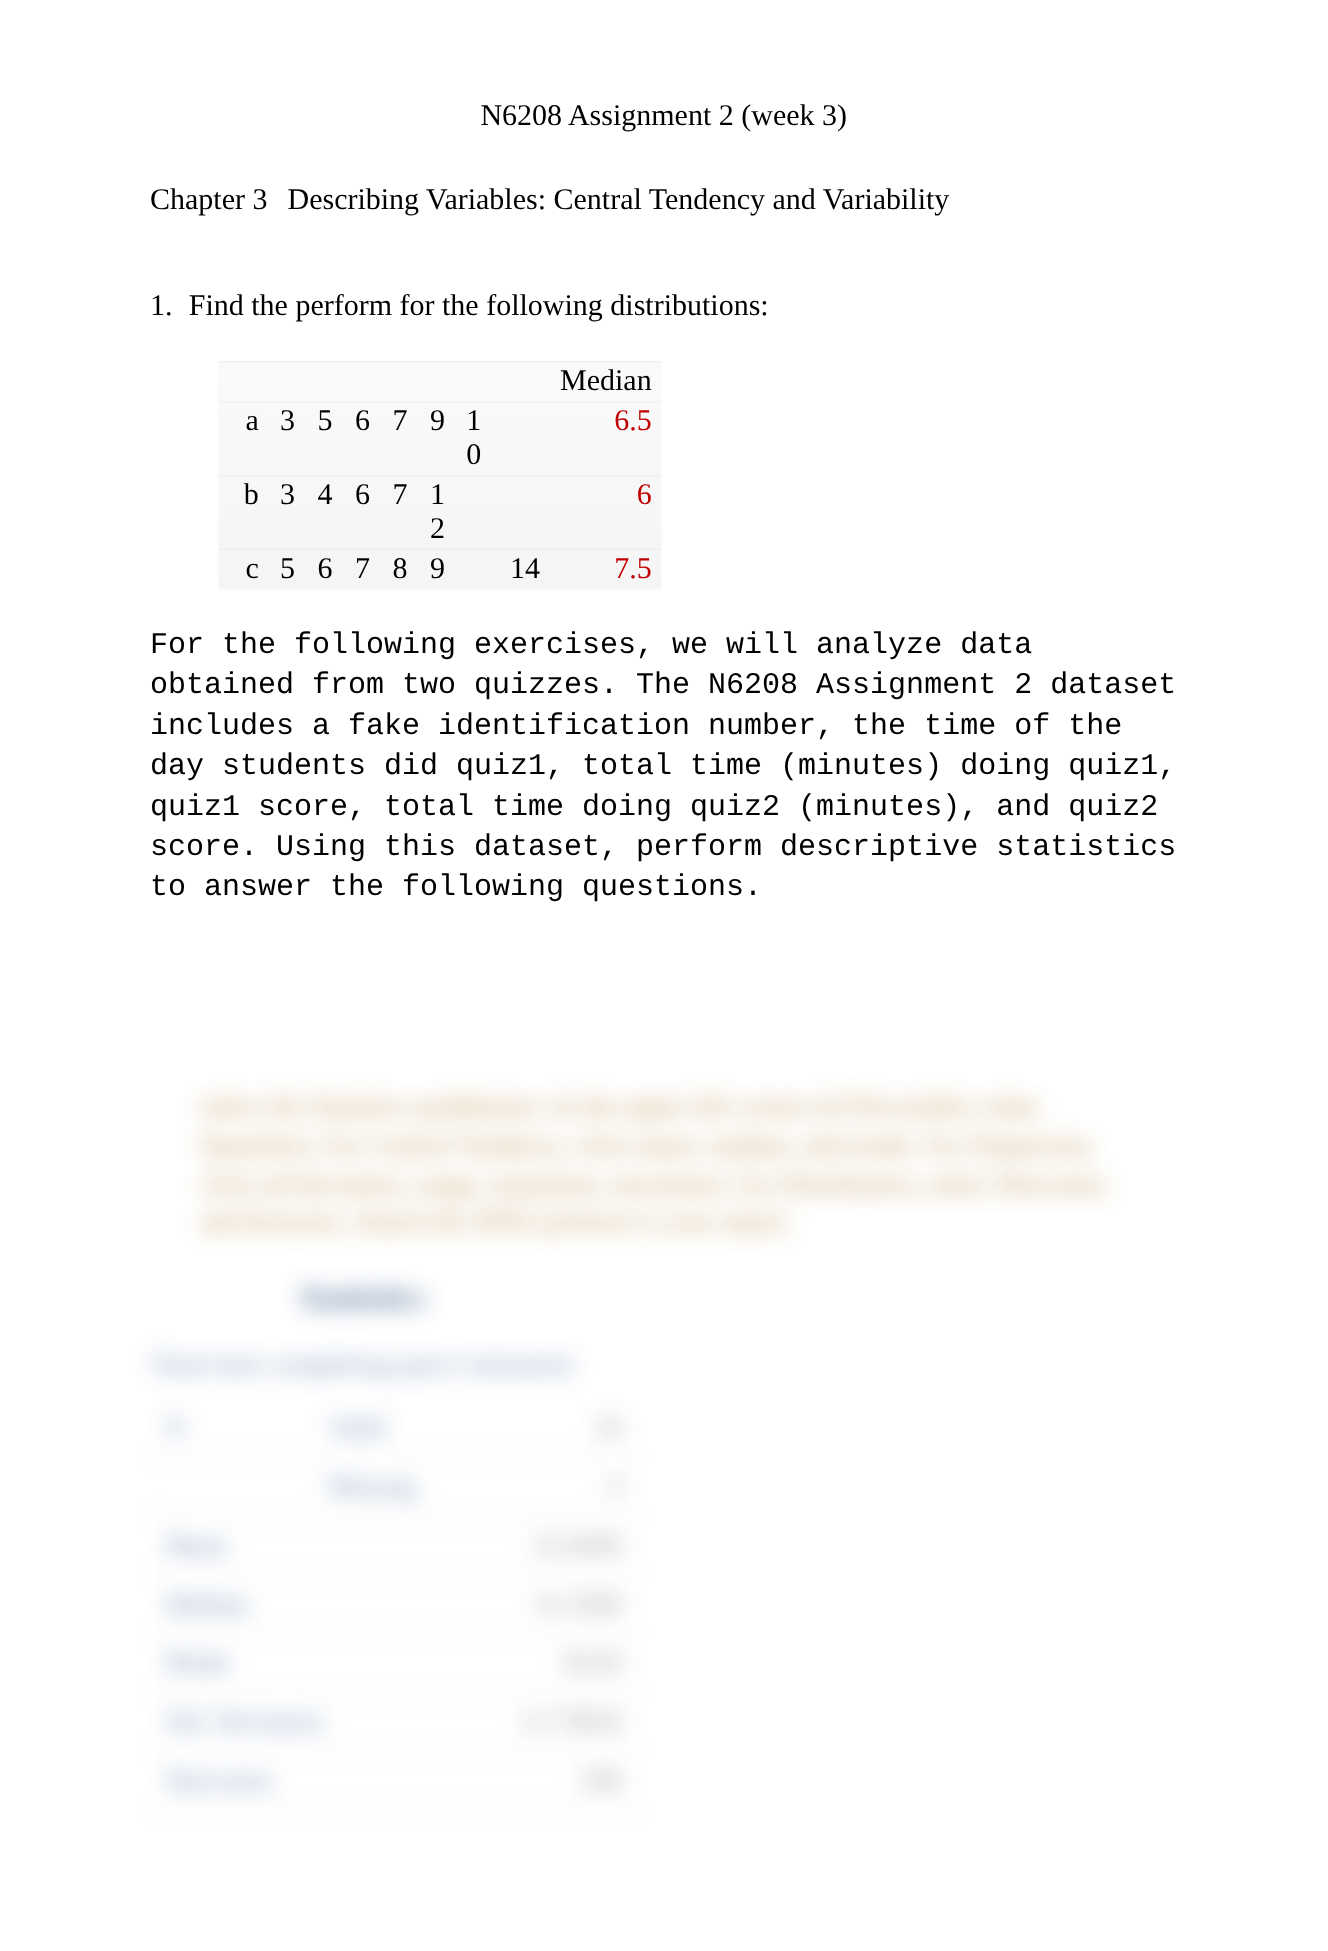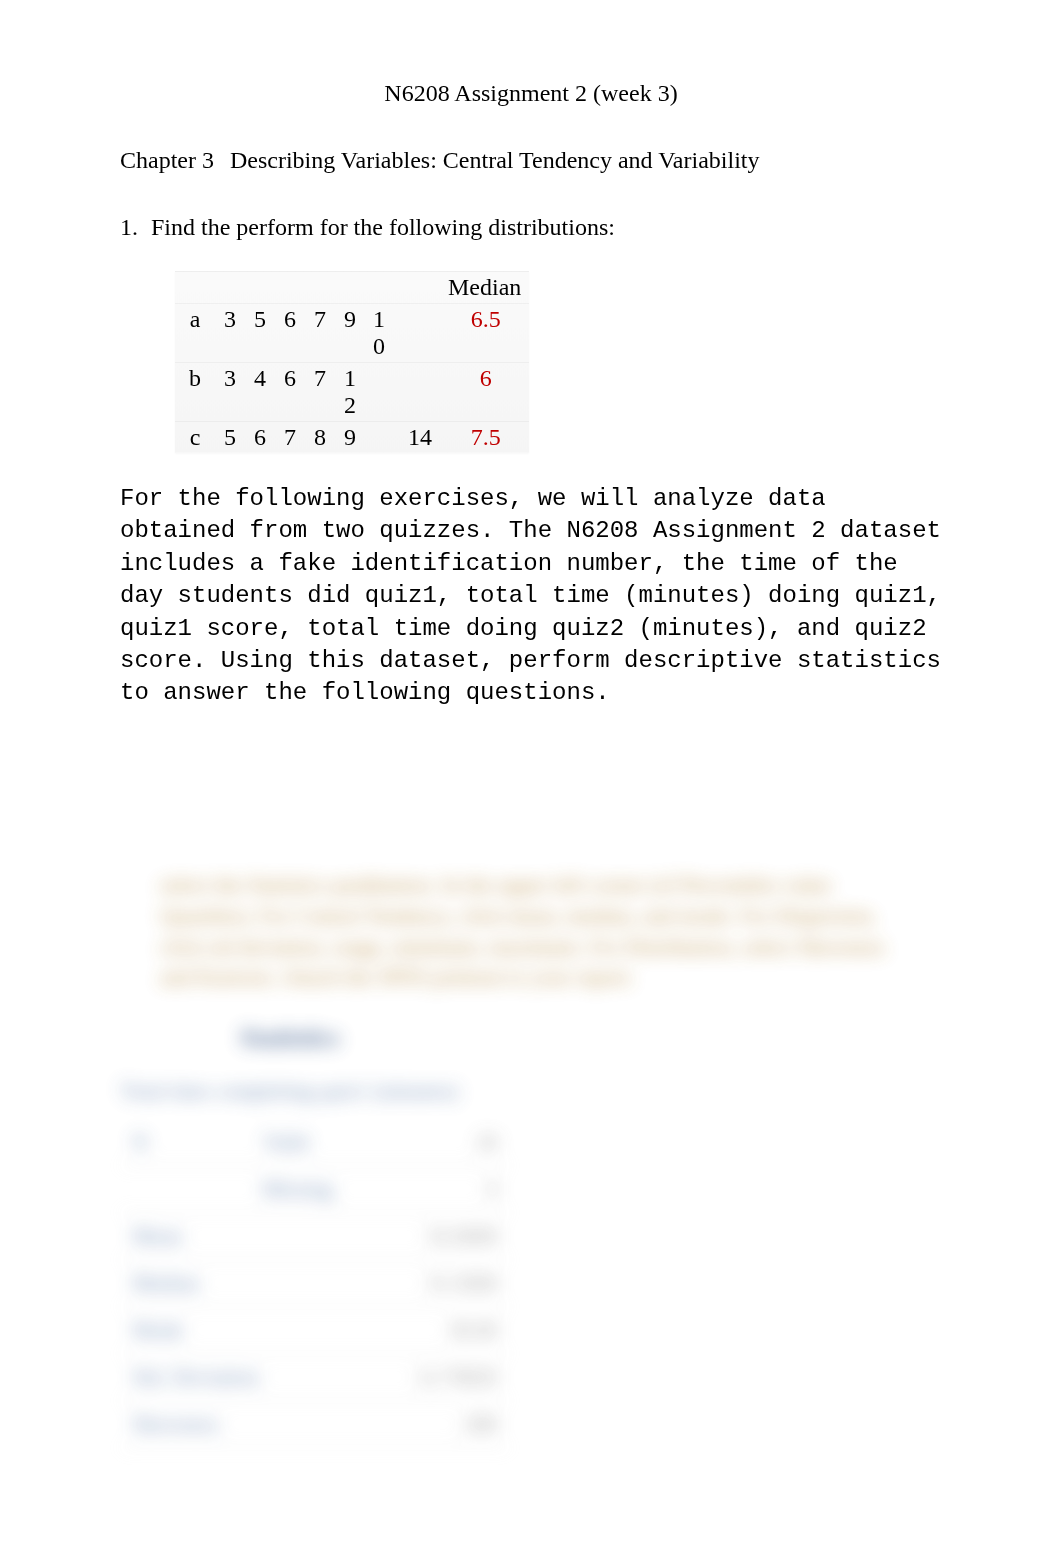--- a/index.html
+++ b/index.html
@@ -15,21 +15,21 @@
       width: 1062px;
       min-height: 1561px;
       padding: 80px 120px 0 120px;
       position: relative;
     }
     .title {
       text-align: center;
       margin-bottom: 40px;
     }
     .chapter-line {
-      margin-bottom: 40px;
+      margin-bottom: 58px;
     }
     .chapter-label {
       display: inline-block;
       margin-right: 10px;
     }
     .question-line {
       margin-bottom: 30px;
     }
     .q-num {
       display: inline-block;
@@ -38,21 +38,21 @@
     .median-table {
       margin-left: 55px;
       margin-bottom: 30px;
       border-collapse: collapse;
       background: linear-gradient(180deg, #fafafa, #f5f5f5);
       box-shadow: 0 1px 2px rgba(0,0,0,0.03);
     }
     .median-table td, .median-table th {
       padding: 2px 8px;
       font-weight: normal;
-      text-align: center;
+      text-align: right;
       vertical-align: top;
       border-top: 1px solid rgba(0,0,0,0.04);
     }
     .median-table .row-label {
       width: 40px;
     }
     .median-table .num-cell {
       width: 30px;
       text-align: center;
     }

